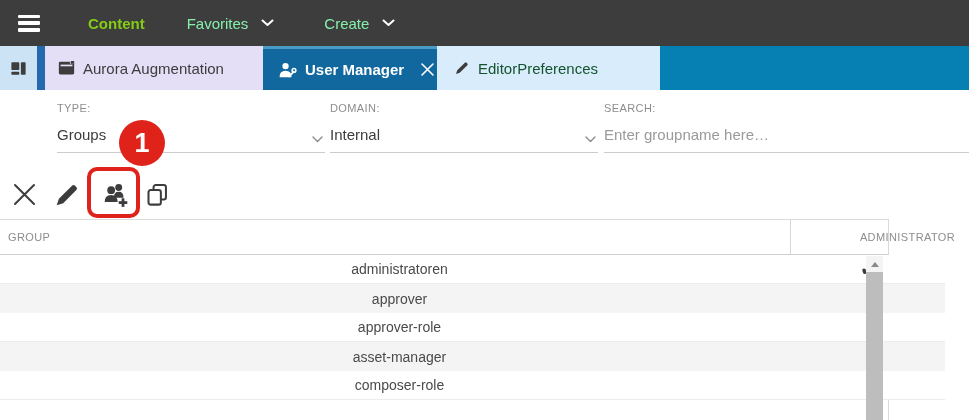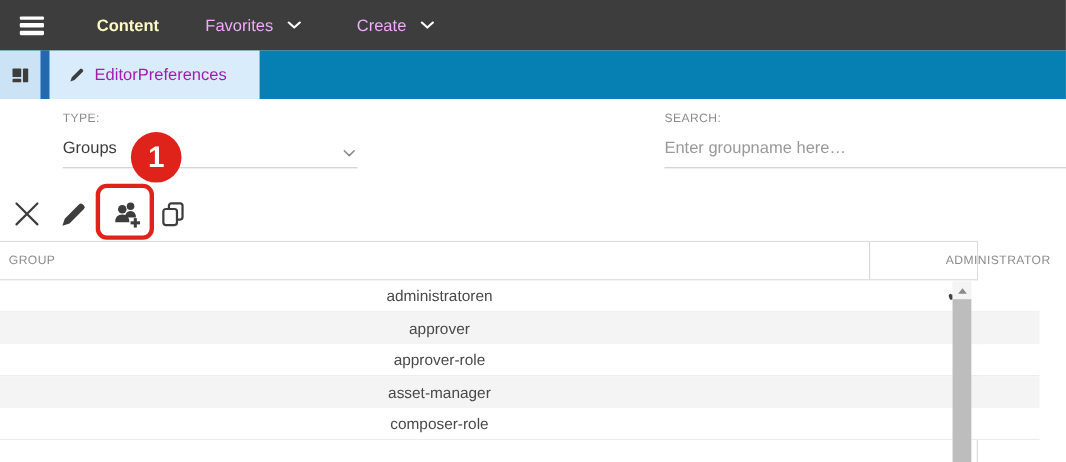--- a/index.html
+++ b/index.html
@@ -9,37 +9,37 @@
     font-family:"Liberation Sans", sans-serif; background:#ffffff;
   }
 
   
   .topbar {
     position:absolute; left:0; top:0; width:969px; height:46px;
     background:#3d3d3d; display:flex; align-items:center;
   }
   .hamburger { width:22px; height:17px; margin-left:18px; display:flex; flex-direction:column; justify-content:space-between; cursor:pointer; }
   .hamburger span { display:block; height:3.5px; background:#ffffff; border-radius:1px; }
-  .topbar-title { color:#fef9c3; font-weight:bold; font-size:15px; margin-left:48px; }
-  .topbar-menu { display:flex; align-items:center; color:#f0abfc; font-size:15px; cursor:pointer; }
+  .topbar-title { color:#84cc16; font-weight:bold; font-size:15px; margin-left:48px; }
+  .topbar-menu { display:flex; align-items:center; color:#86efac; font-size:15px; cursor:pointer; }
   .topbar-menu.favorites { margin-left:42px; }
   .topbar-menu.create { margin-left:50px; }
   .chev { margin-left:13px; display:inline-flex; }
 
   
   .tabbar {
     position:absolute; left:0; top:46px; width:969px; height:44px;
     background:#0680b2; display:flex; align-items:stretch;
   }
   .tab { display:flex; align-items:center; cursor:pointer; }
   .tab-home { width:37px; justify-content:center; background:#cbe3f5; }
   .tab-sep { width:8px; background:#2468ae; }
   .tab-aurora { width:218px; background:#e5def7; padding-left:13px; color:#3d3d3d; font-size:15px; }
   .tab-um { width:174px; background:#11689f; border-top:3px solid #4a9bc6; padding-left:15px; color:#ffffff; font-size:15px; font-weight:bold; }
-  .tab-ep { width:191px; background:#d8ecfb; padding-left:17px; color:#a21caf; font-size:15px; }
+  .tab-ep { width:223px; background:#d8ecfb; padding-left:17px; color:#14532d; font-size:15px; }
   .tab-label { margin-left:8px; white-space:nowrap; }
   .tab-close { margin-left:14px; display:inline-flex; padding:2px; cursor:pointer; }
 
   
   .filters { position:absolute; left:0; top:90px; width:969px; height:80px; background:#ffffff; }
   .field { position:absolute; top:12px;margin-left:47px; }
   .field .flabel { font-size:11px; color:#8d8d8d; letter-spacing:0.4px; }
   .field .fvalue {
     margin-top:12px; font-size:15px; color:#3d3d3d; display:flex; align-items:flex-end;
     border-bottom:1px solid #cccccc; padding-bottom:9px; cursor:pointer;
@@ -132,35 +132,73 @@
         <svg width="19" height="19" viewBox="0 0 24 24">
             <g fill="#3d3d3d">
               <rect x="3" y="4" width="10" height="10" rx="1"></rect>
               <rect x="3" y="16" width="10" height="4" rx="1"></rect>
               <rect x="15" y="4" width="6" height="16" rx="1"></rect>
             </g>
           </svg>
       </span>
     </div>
     <div class="tab-sep"></div>
+    <div class="tab tab-aurora">
+      <span>
+        <svg width="17" height="16" viewBox="0 0 20 18">
+            <rect x="1" y="1.5" width="18" height="15" rx="1.5" fill="#3d3d3d"></rect>
+            <rect x="3" y="5" width="14" height="2" fill="#e5def7"></rect>
+            <rect x="14" y="0" width="5" height="4" fill="#e5def7"></rect>
+            <rect x="15" y="0.8" width="4" height="3.2" fill="#3d3d3d"></rect>
+          </svg>
+      </span>
+      <span class="tab-label">Aurora Augmentation</span>
+    </div>
+    <div class="tab tab-um">
+      <span>
+        <svg width="19" height="18" viewBox="0 0 24 22">
+          <circle cx="9.5" cy="6" r="4" fill="#ffffff"></circle>
+          <path d="M2 20 q0 -8 7.5 -8 q7.5 0 7.5 8 z" fill="#ffffff"></path>
+          <path d="M14 19 l6-6" stroke="#ffffff" stroke-width="2.4" stroke-linecap="round"></path>
+          <circle cx="20.2" cy="11.6" r="2.4" fill="none" stroke="#ffffff" stroke-width="1.8"></circle>
+        </svg>
+      </span>
+      <span class="tab-label">User Manager</span>
+      <span class="tab-close">
+        <svg width="15" height="15" viewBox="0 0 15 15">
+            <path d="M2 2 L13 13 M13 2 L2 13" stroke="#ffffff" stroke-width="1.6" stroke-linecap="round"></path>
+          </svg>
+      </span>
+    </div>
     <div class="tab tab-ep">
       <span>
         <svg width="16" height="16" viewBox="0 0 24 24">
             <path d="M3 21 l1.9-5.6 L16.3 4 a1.8 1.8 0 0 1 2.55 0 l1.15 1.15 a1.8 1.8 0 0 1 0 2.55 L8.6 19.1 Z" fill="#3d3d3d"></path>
           </svg>
       </span>
       <span class="tab-label">EditorPreferences</span>
     </div>
   </div>
 
   <div class="filters">
     <div class="field f-type">
       <div class="flabel">TYPE:</div>
       <div class="fvalue">
         <span class="val">Groups</span>
+        <span class="chev chev-gray">
+          <svg width="11" height="7" viewBox="0 0 11 7">
+              <polyline points="1,1 5.5,5.5 10,1" fill="none" stroke="#8a8a8a" stroke-width="1.4" stroke-linecap="round" stroke-linejoin="round"></polyline>
+            </svg>
+        </span>
+      </div>
+    </div>
+    <div class="field f-domain">
+      <div class="flabel">DOMAIN:</div>
+      <div class="fvalue">
+        <span class="val">Internal</span>
         <span class="chev chev-gray">
           <svg width="11" height="7" viewBox="0 0 11 7">
               <polyline points="1,1 5.5,5.5 10,1" fill="none" stroke="#8a8a8a" stroke-width="1.4" stroke-linecap="round" stroke-linejoin="round"></polyline>
             </svg>
         </span>
       </div>
     </div>
     <div class="field f-search">
       <div class="flabel">SEARCH:</div>
       <div class="fvalue" style="cursor:text;">

